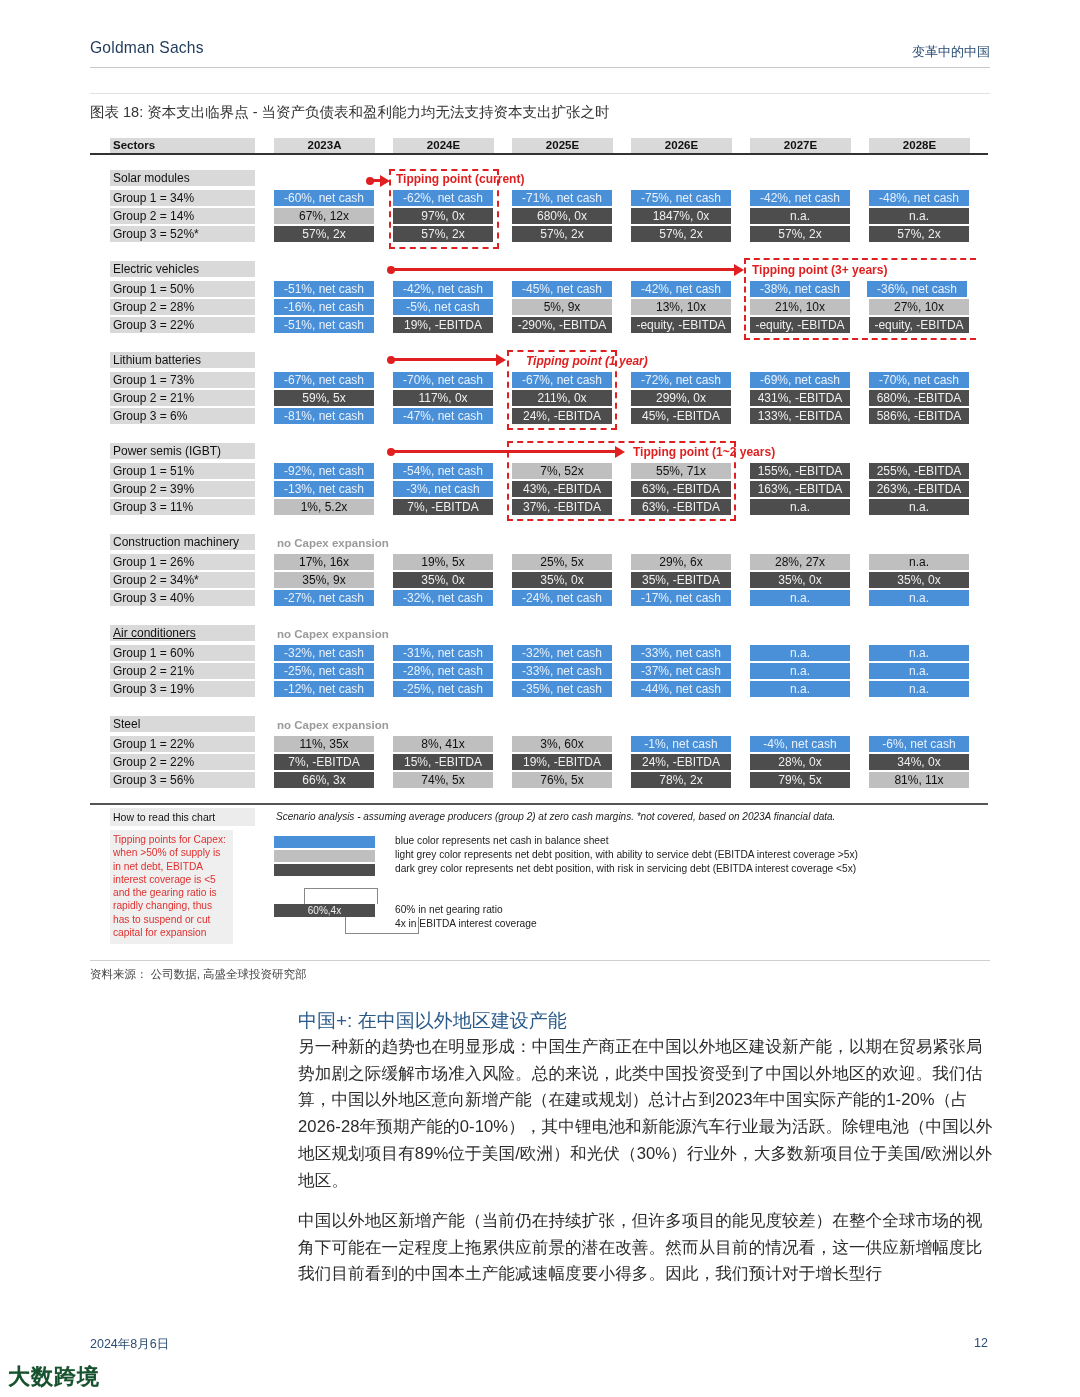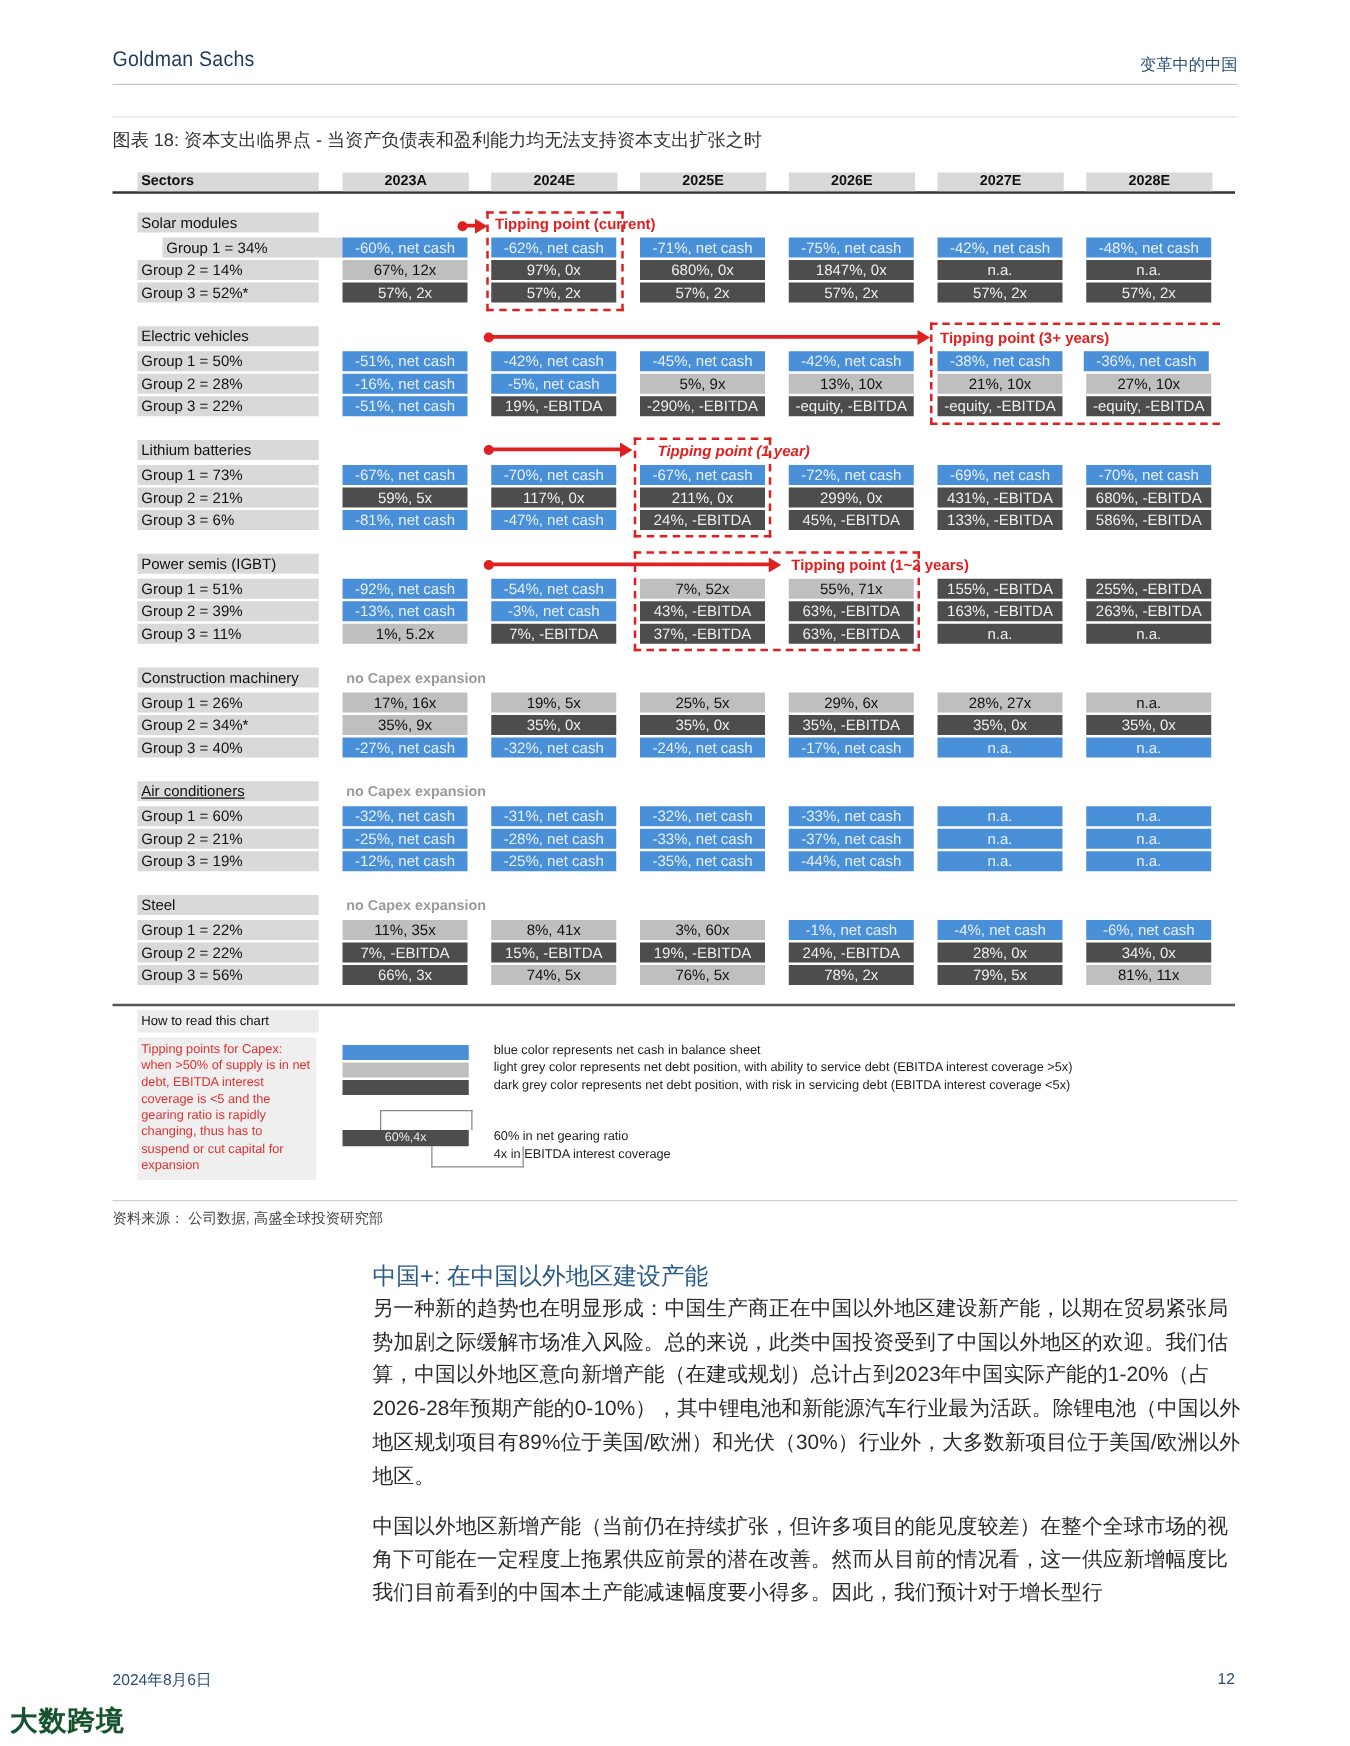--- a/index.html
+++ b/index.html
@@ -29,21 +29,21 @@
 
   .tip-box { position: absolute; border: 2.5px dashed #e02020; }
   .tip-label { position: absolute; font-size: 12px; font-weight: bold; color: #e02020; white-space: nowrap; }
   .arrow-line { position: absolute; height: 3px; background: #e02020; }
   .arrow-dot { position: absolute; width: 8px; height: 8px; border-radius: 50%; background: #e02020; }
   .arrow-head { position: absolute; width: 0; height: 0; border-top: 6px solid transparent; border-bottom: 6px solid transparent; border-left: 10px solid #e02020; }
 
   .foot-rule { position: absolute; left: 0; width: 898px; top: 673px; height: 2px; background: #555; }
   .howto-label { position: absolute; left: 20px; top: 678px; width: 145px; height: 18px; background: #ececec; font-size: 10.5px; line-height: 18px; padding-left: 3px; color: #111; }
   .howto-note { position: absolute; left: 186px; top: 681px; font-size: 10px; font-style: italic; color: #222; white-space: nowrap; }
-  .howto-red { position: absolute; left: 20px; top: 700px; width: 143px; height: 114px; background: #efefef; font-size: 10.2px; line-height: 13.3px; color: #e03030; padding: 3px 3px; }
+  .howto-red { position: absolute; left: 20px; top: 700px; width: 123px; height: 114px; background: #efefef; font-size: 10.2px; line-height: 13.3px; color: #e03030; padding: 3px 3px; }
 
   .legend-swatch { position: absolute; left: 184px; width: 101px; height: 12px; }
   .legend-text { position: absolute; left: 305px; font-size: 10.2px; color: #222; white-space: nowrap; }
   .example-cell { position: absolute; left: 184px; top: 774px; width: 101px; height: 13px; background: #4d4d4d; color: #eee; font-size: 10px; line-height: 13px; text-align: center; }
   .conn { position: absolute; border-color: #888; border-style: solid; }
 
   .src-rule { position: absolute; left: 90px; width: 900px; top: 960px; height: 1px; background: #d0d0d0; }
   .source { position: absolute; left: 90px; top: 967px; font-size: 11.5px; color: #444; }
 
   .section-heading { position: absolute; left: 298px; top: 1008px; font-size: 19px; color: #2a5a8a; }
@@ -61,20 +61,21 @@
 <div class="header-rule"></div>
 <div class="header-rule2"></div>
 
 <div class="figure-title">图表 18: 资本支出临界点 - 当资产负债表和盈利能力均无法支持资本支出扩张之时</div>
 
 <div class="chart" id="chart">
   <div class="head-rule"></div>
   <div class="foot-rule"></div>
 
   <div class="howto-label">How to read this chart</div>
+  <div class="howto-note">Scenario analysis - assuming average producers (group 2) at zero cash margins. *not covered, based on 2023A financial data.</div>
   <div class="howto-red">Tipping points for Capex: when &gt;50% of supply is in net debt, EBITDA interest coverage is &lt;5 and the gearing ratio is rapidly changing, thus has to suspend or cut capital for expansion</div>
 
   <div class="legend-swatch c-blue" style="top:706px"></div>
   <div class="legend-swatch c-light" style="top:720px"></div>
   <div class="legend-swatch c-dark" style="top:734px"></div>
   <div class="legend-text" style="top:705px">blue color represents net cash in balance sheet</div>
   <div class="legend-text" style="top:719px">light grey color represents net debt position, with ability to service debt (EBITDA interest coverage &gt;5x)</div>
   <div class="legend-text" style="top:733px">dark grey color represents net debt position, with risk in servicing debt (EBITDA interest coverage &lt;5x)</div>
 
   <div class="conn" style="left:214px; top:758px; width:74px; height:16px; border-width:1.5px 1.5px 0 1.5px;"></div>
@@ -83,21 +84,21 @@
   <div class="legend-text" style="top:774px">60% in net gearing ratio</div>
   <div class="legend-text" style="top:788px">4x in EBITDA interest coverage</div>
 <div class="col-head" style="left: 20px; width: 145px; text-align: left; padding-left: 3px;">Sectors</div>
     <div class="col-head" style="left: 184px; width: 101px;">2023A</div>
     <div class="col-head" style="left: 303px; width: 101px;">2024E</div>
     <div class="col-head" style="left: 422px; width: 101px;">2025E</div>
     <div class="col-head" style="left: 541px; width: 101px;">2026E</div>
     <div class="col-head" style="left: 660px; width: 101px;">2027E</div>
     <div class="col-head" style="left: 779px; width: 101px;">2028E</div>
     <div class="label-cell" style="top: 40px;">Solar modules</div>
-    <div class="label-cell" style="top: 60px; margin-left: 20px;">Group 1 = 34%</div>
+    <div class="label-cell" style="top: 60px;">Group 1 = 34%</div>
     <div class="cell c-blue" style="left: 184px; top: 60px;">-60%, net cash</div>
     <div class="cell c-blue" style="left: 303px; top: 60px;">-62%, net cash</div>
     <div class="cell c-blue" style="left: 422px; top: 60px;">-71%, net cash</div>
     <div class="cell c-blue" style="left: 541px; top: 60px;">-75%, net cash</div>
     <div class="cell c-blue" style="left: 660px; top: 60px;">-42%, net cash</div>
     <div class="cell c-blue" style="left: 779px; top: 60px;">-48%, net cash</div>
     <div class="label-cell" style="top: 78px;">Group 2 = 14%</div>
     <div class="cell c-light" style="left: 184px; top: 78px;">67%, 12x</div>
     <div class="cell c-dark" style="left: 303px; top: 78px;">97%, 0x</div>
     <div class="cell c-dark" style="left: 422px; top: 78px;">680%, 0x</div>

